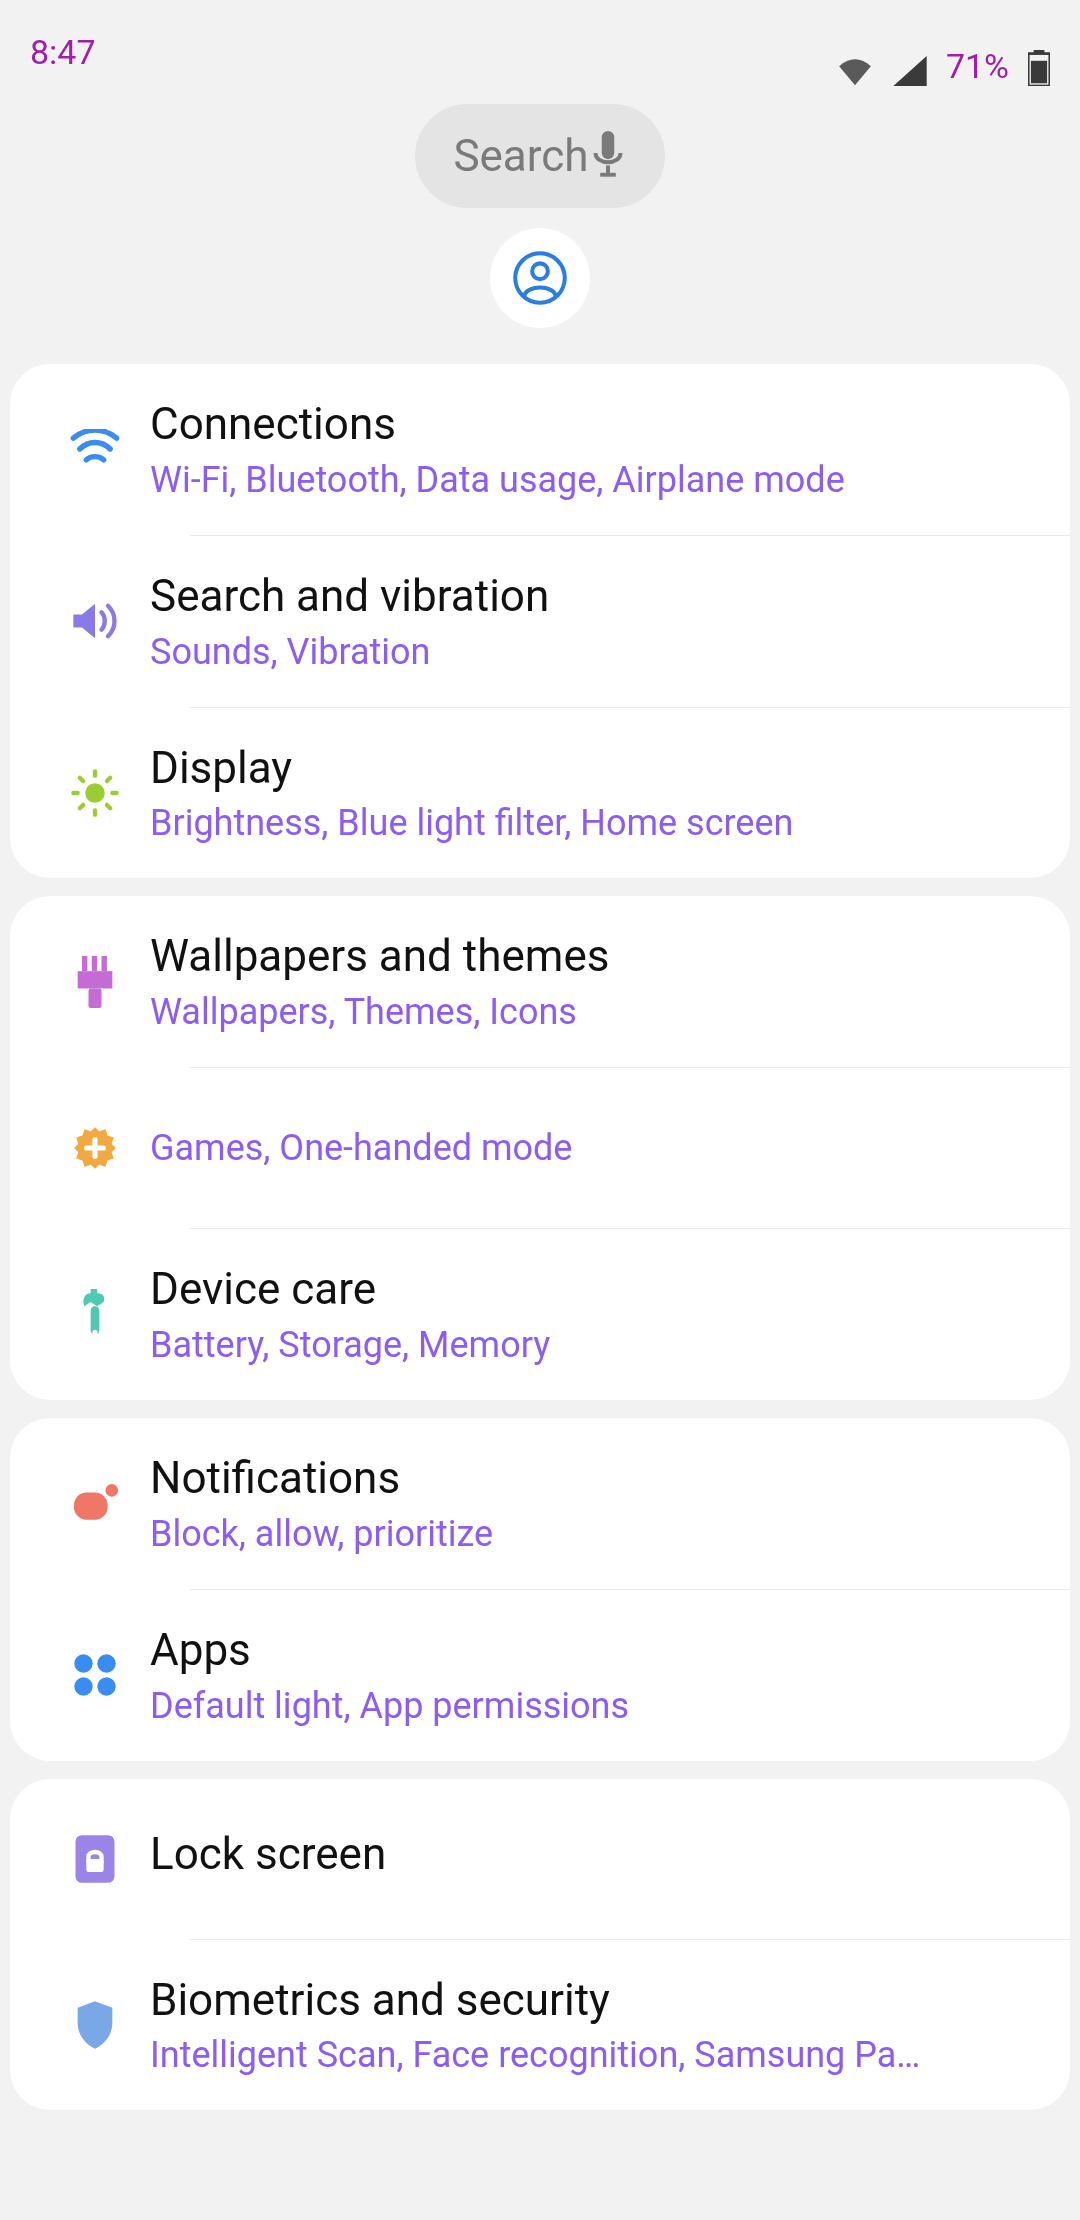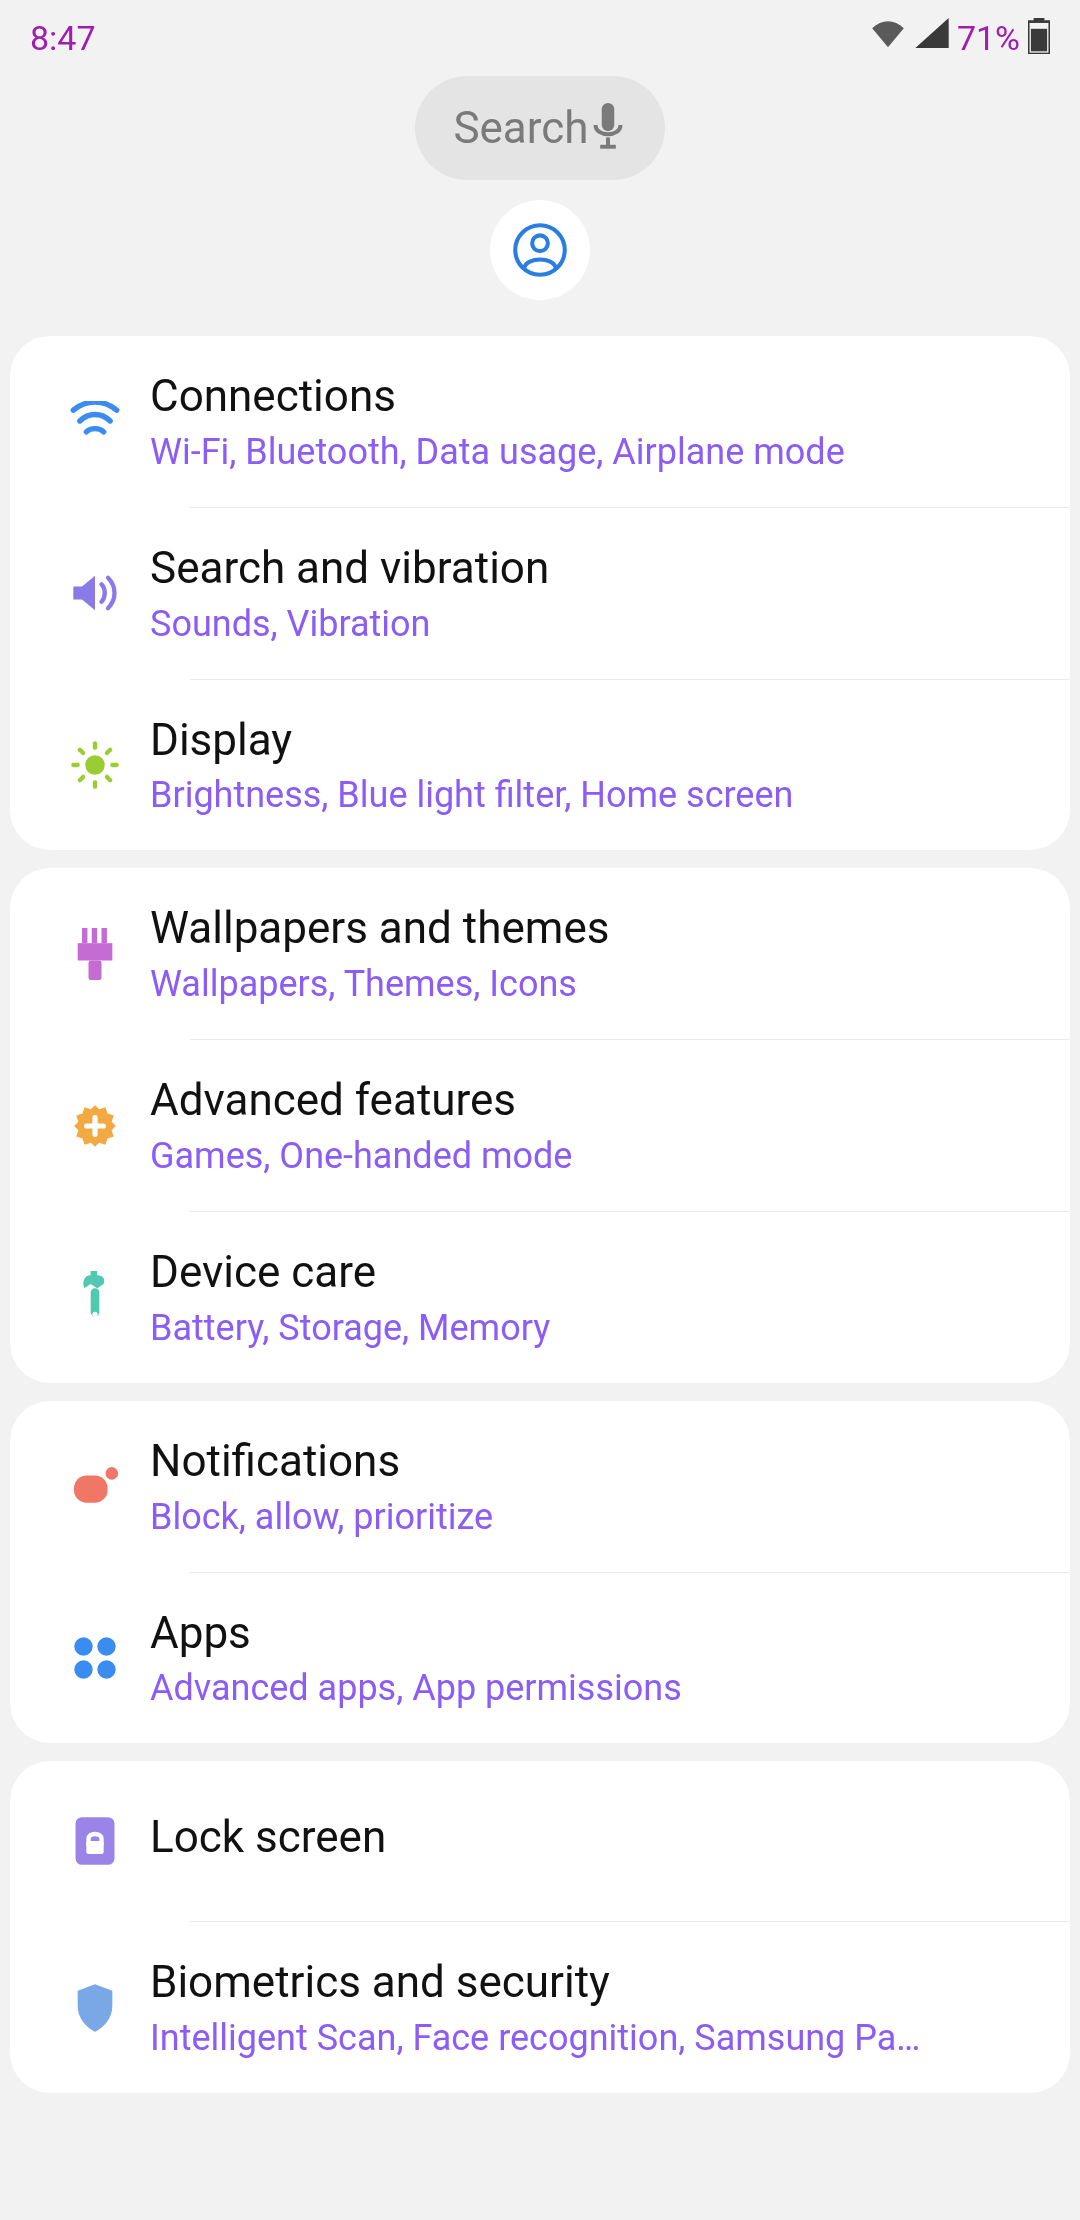--- a/index.html
+++ b/index.html
@@ -13,22 +13,23 @@
     .status-bar {
       display: flex;
       justify-content: space-between;
       align-items: center;
       padding: 18px 30px 10px;
       font-size: 34px;
       color: #a21caf;
     }
     .status-right {
       display: flex;
-      align-items: flex-start;
-      gap: 8px;
+      align-items: flex-end;
+      gap: 19px;
+      margin-top: 28px;
     }
     .search-row {
       display: flex;
       align-items: center;
       padding: 8px 14px 18px;
       gap: 20px;
       flex-direction: column;
     }
     .search-bar {
       flex: 1;
@@ -215,21 +216,20 @@
       <div class="divider"></div>
       <div class="row">
         <div class="icon-wrap">
           <svg width="50" height="50" viewBox="0 0 24 24">
             <path d="M12 2 L14 4 L17 3 L18 6 L21 7 L20 10 L22 12 L20 14 L21 17 L18 18 L17 21 L14 20 L12 22 L10 20 L7 21 L6 18 L3 17 L4 14 L2 12 L4 10 L3 7 L6 6 L7 3 L10 4 Z" fill="#f2a941"></path>
             <line x1="12" y1="8" x2="12" y2="16" stroke="#fff" stroke-width="2.5" stroke-linecap="round"></line>
             <line x1="8" y1="12" x2="16" y2="12" stroke="#fff" stroke-width="2.5" stroke-linecap="round"></line>
           </svg>
         </div>
         <div class="text-wrap">
-          <div class="title">Advanced features</div>
           <div class="subtitle">Games, One-handed mode</div>
         </div>
       </div>
       <div class="divider"></div>
       <div class="row">
         <div class="icon-wrap">
           <svg width="36" height="52" viewBox="0 0 16 24">
             <path d="M5 2 C2 2 1 5 2 8 L5 6 L8 8 L11 6 C12 3 10 2 8 2 L8 0 L5 0 Z" fill="#4fc9b0" transform="translate(1,0)"></path>
             <rect x="6" y="8" width="4" height="13" rx="2" fill="#4fc9b0"></rect>
             <circle cx="8" cy="20" r="1.2" fill="#fff"></circle>
@@ -259,21 +259,21 @@
         <div class="icon-wrap">
           <svg width="46" height="46" viewBox="0 0 20 20">
             <circle cx="5" cy="5" r="4" fill="#3a8cf0"></circle>
             <circle cx="15" cy="5" r="4" fill="#3a8cf0"></circle>
             <circle cx="5" cy="15" r="4" fill="#3a8cf0"></circle>
             <circle cx="15" cy="15" r="4" fill="#3a8cf0"></circle>
           </svg>
         </div>
         <div class="text-wrap">
           <div class="title">Apps</div>
-          <div class="subtitle">Advanced apps, App permissions</div>
+          <div class="subtitle">Default light, App permissions</div>
         </div>
       </div>
     </div>
     <div class="card">
       <div class="row">
         <div class="icon-wrap">
           <svg width="44" height="52" viewBox="0 0 20 24">
             <rect x="1" y="1" width="18" height="22" rx="3" fill="#9a84e8"></rect>
             <path d="M7 11 C7 8 13 8 13 11 L13 13 L7 13 Z" fill="none" stroke="#fff" stroke-width="2"></path>
             <rect x="6" y="12" width="8" height="6" rx="1" fill="#fff"></rect>

